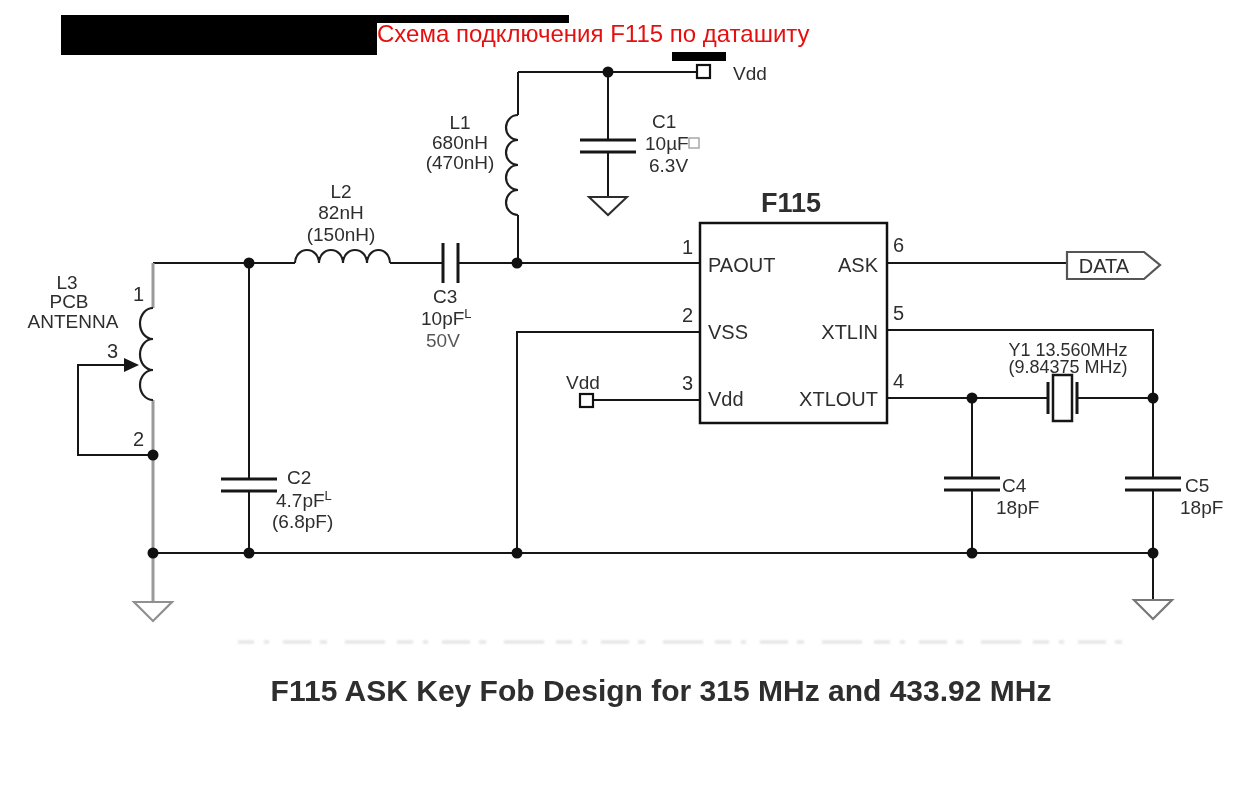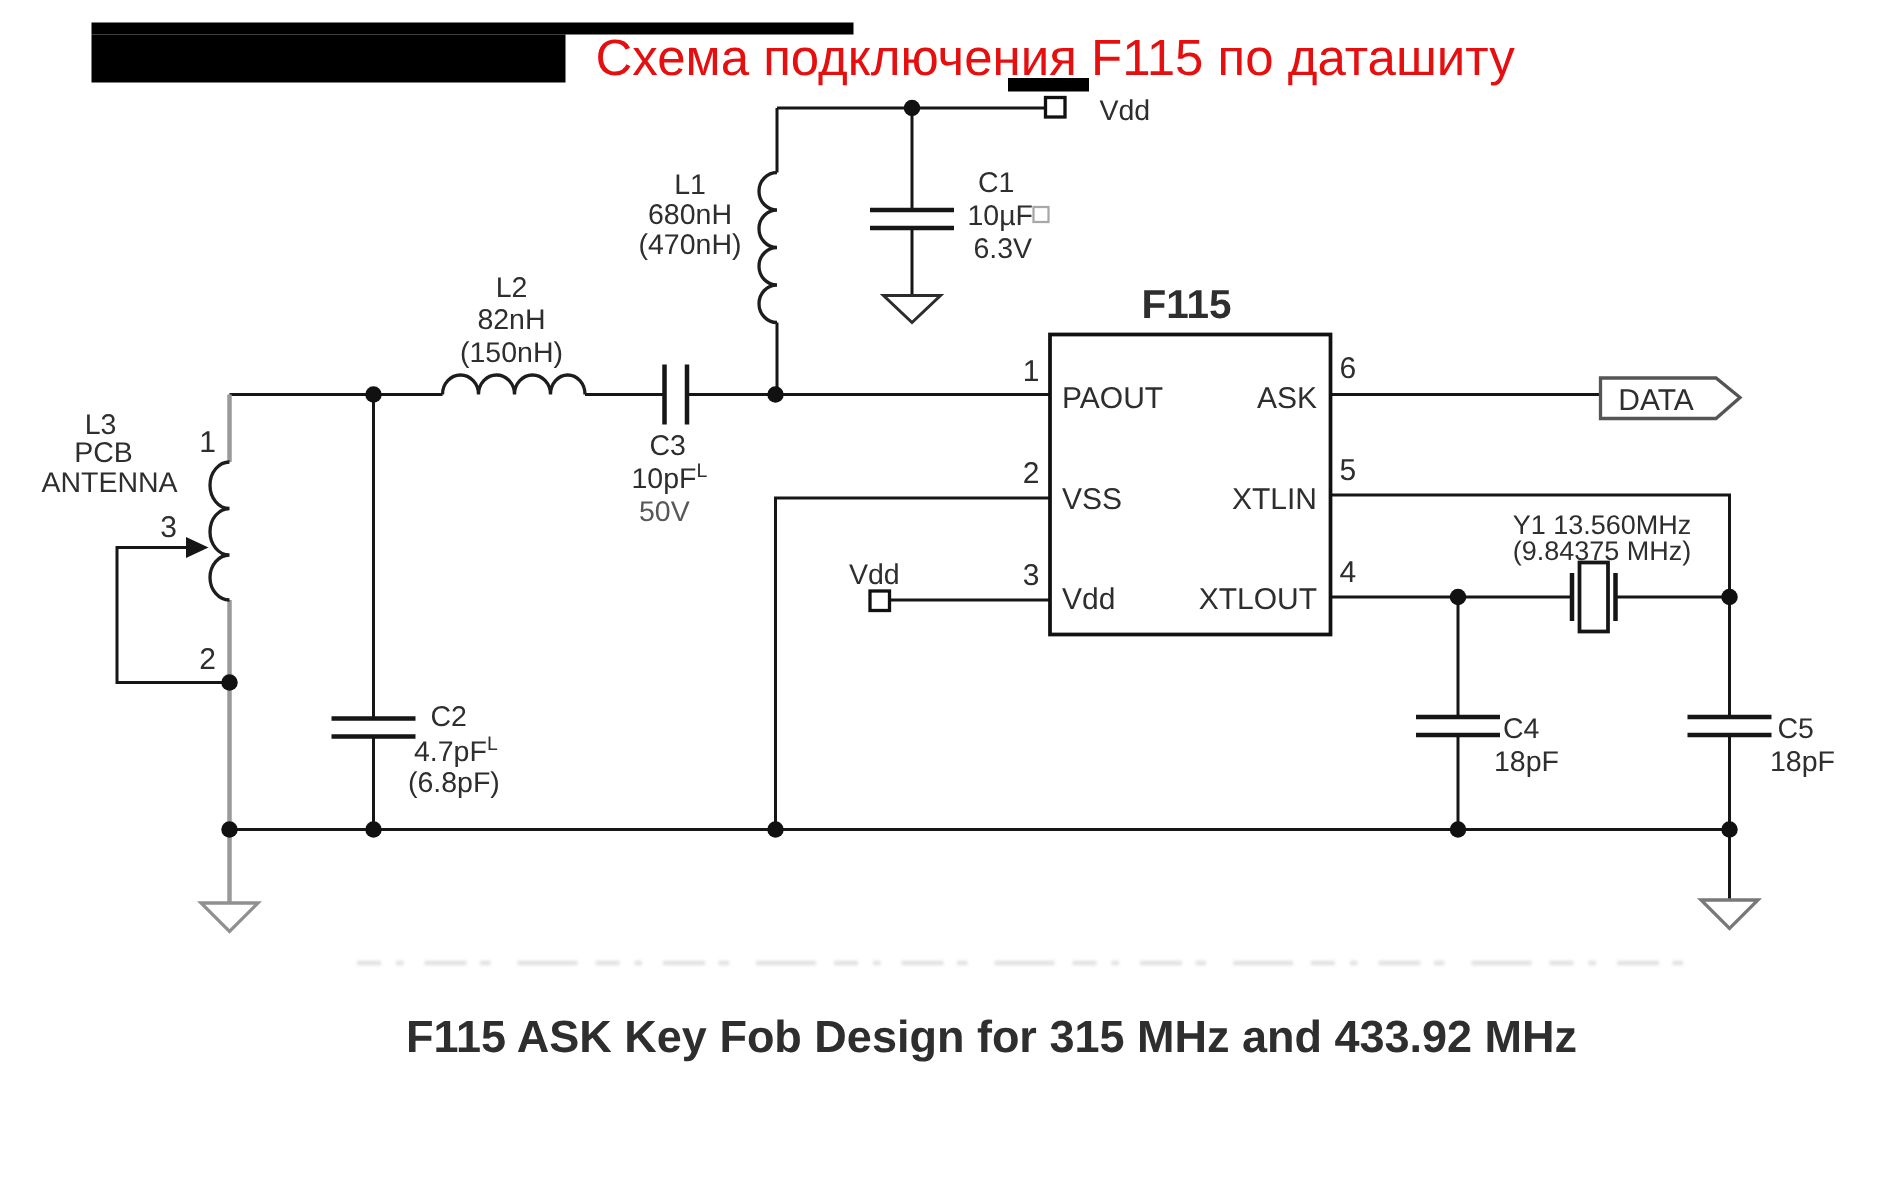--- a/index.html
+++ b/index.html
@@ -1,20 +1,20 @@
 <!DOCTYPE html>
 <html><head>
 <meta charset="utf-8">
 <style>
   html,body{margin:0;padding:0;background:#fff;}
   .stage{position:relative;width:1254px;height:785px;background:#ffffff;overflow:hidden;
          font-family:"Liberation Sans", sans-serif;}
   .redbar{position:absolute;background:#000;}
-  .title-red{position:absolute;left:377px;top:20px;font-size:34px;color:#e60f0f;
-             white-space:nowrap;letter-spacing:0px;padding-left:20px;}
+  .title-red{position:absolute;left:377px;top:20px;font-size:24px;color:#e60f0f;
+             white-space:nowrap;letter-spacing:0px;}
   svg text{font-family:"Liberation Sans", sans-serif;fill:#2e2e2e;}
   .wire{stroke:#161616;stroke-width:2;fill:none;}
   .wire-thick{stroke:#161616;stroke-width:3;fill:none;}
   .gray-wire{stroke:#9a9a9a;stroke-width:3;fill:none;}
   .coil{stroke:#1d1d1d;stroke-width:2.2;fill:none;}
   .dot{fill:#111;}
   .lbl{font-size:19px;}
   .pin-num{font-size:20px;}
   .pin-name{font-size:20px;}
   .ghost{opacity:.5;filter:blur(1px);}

